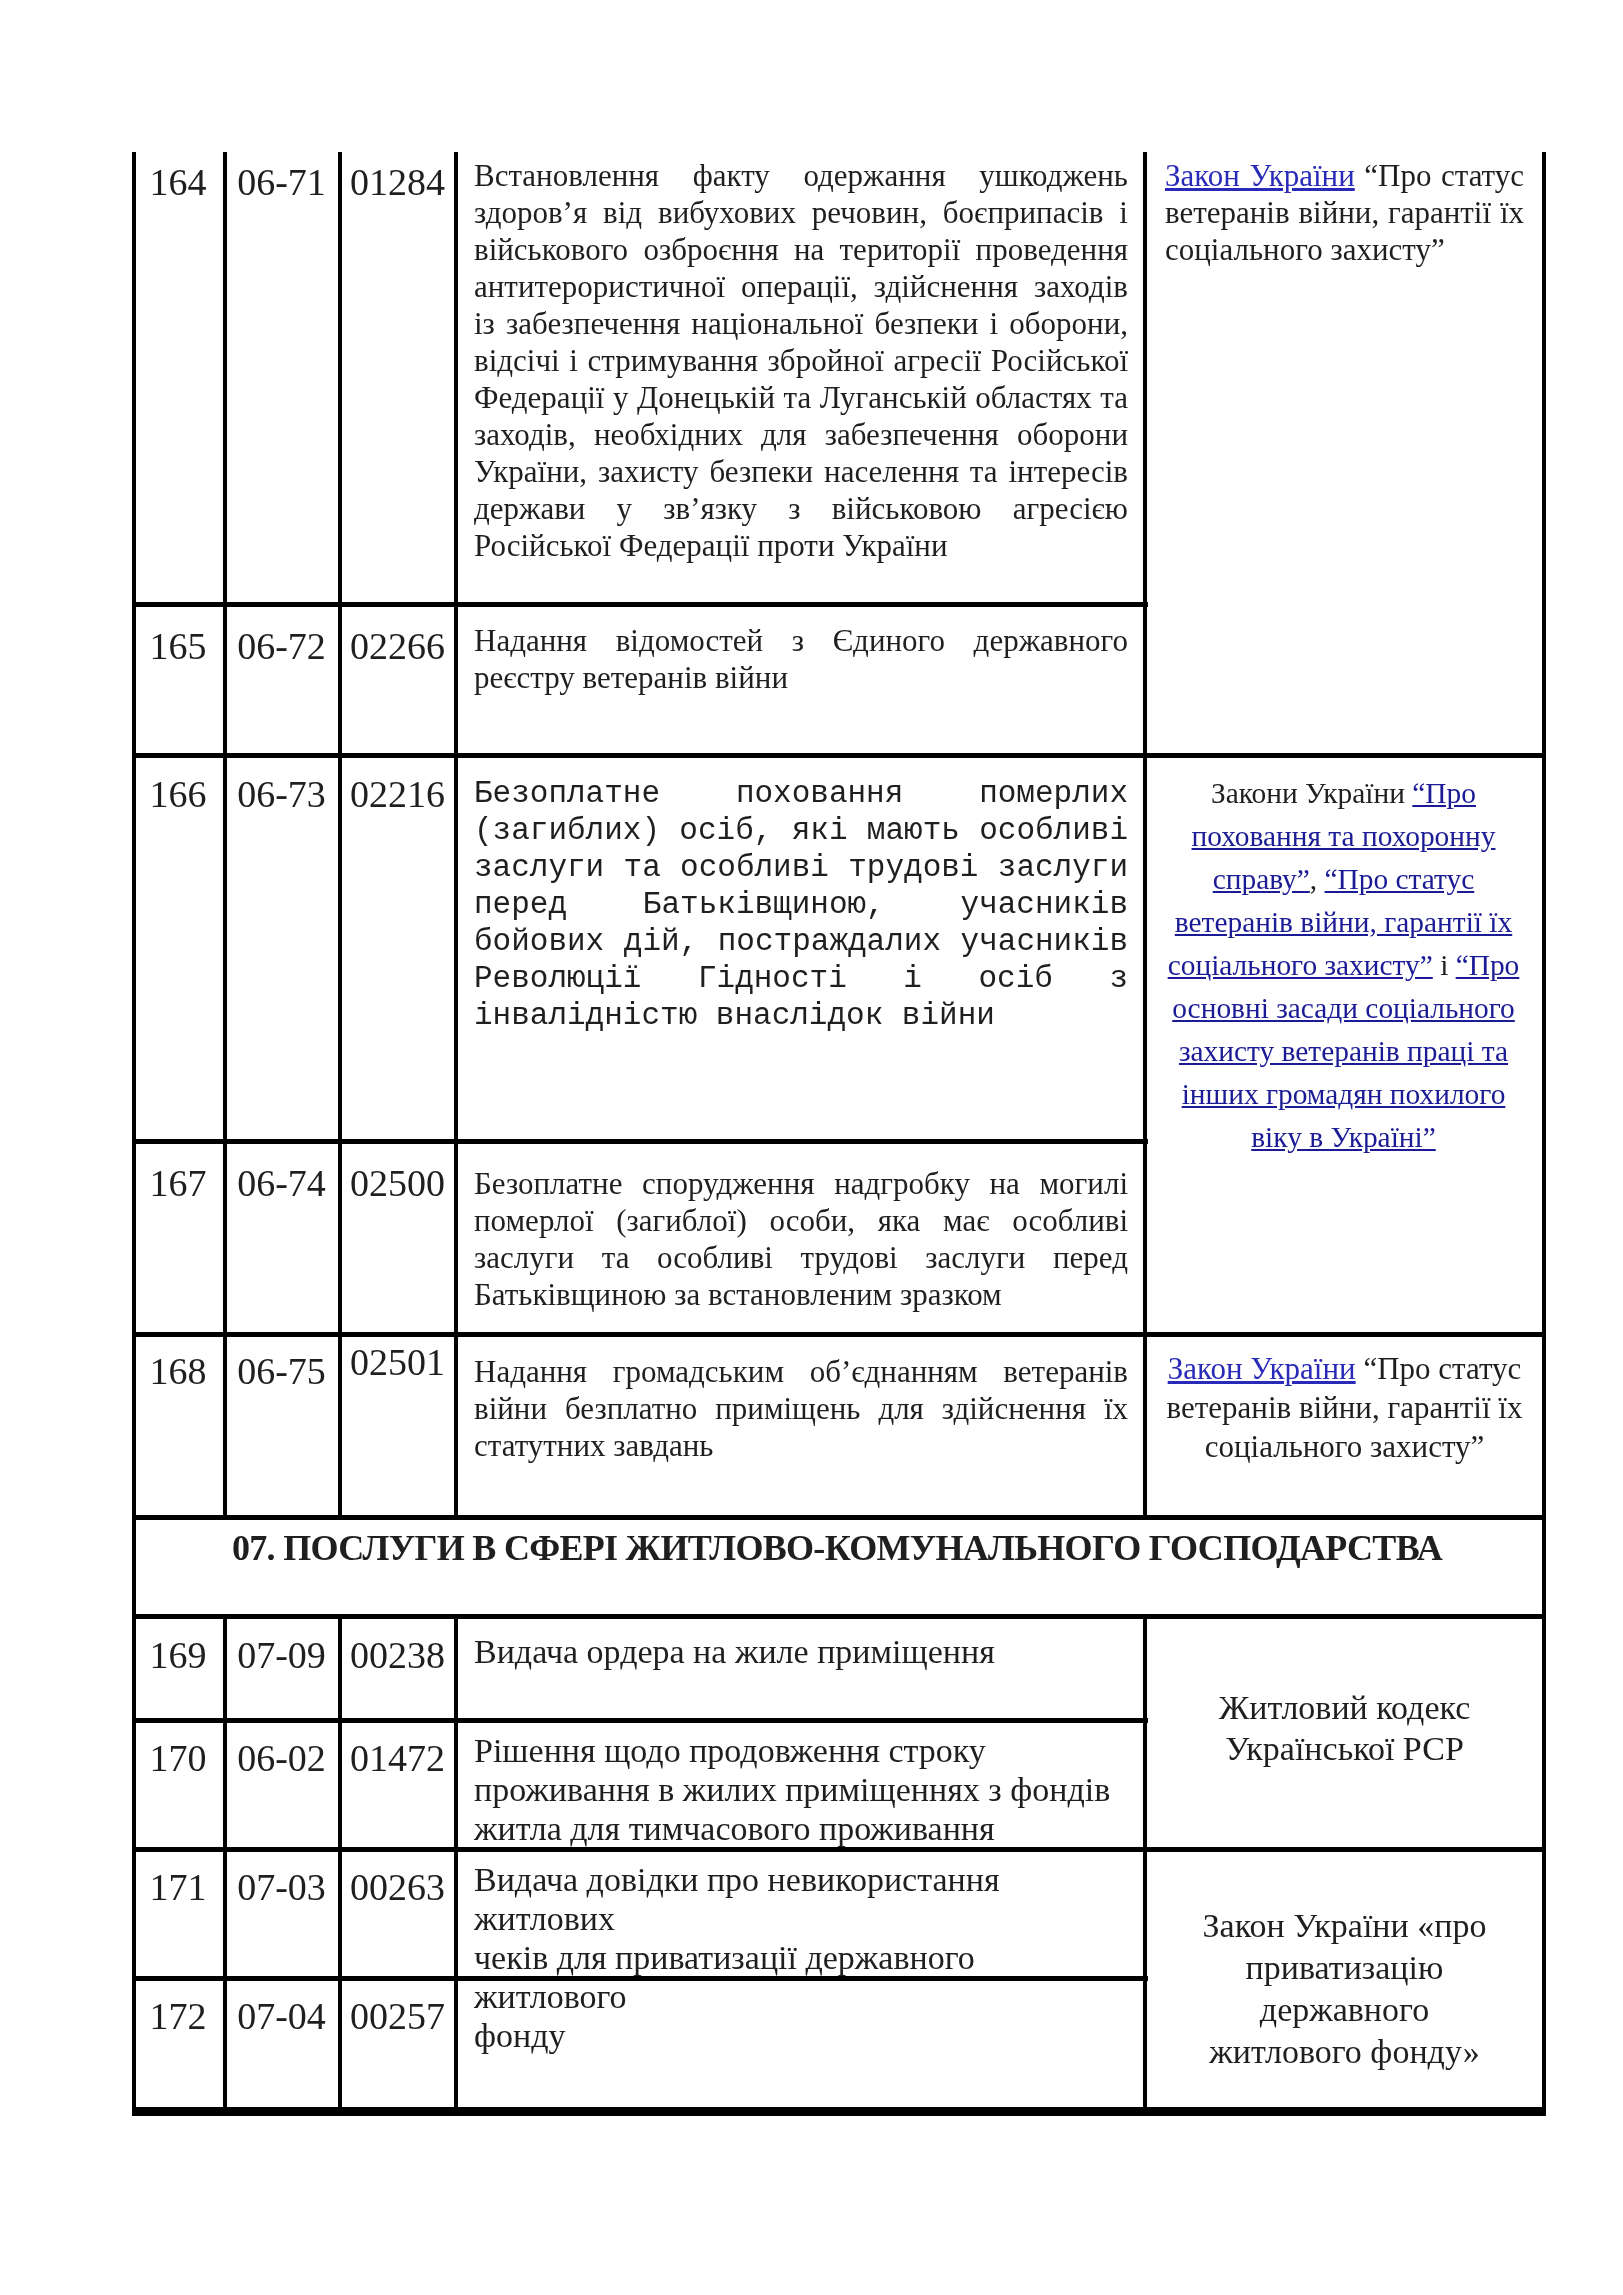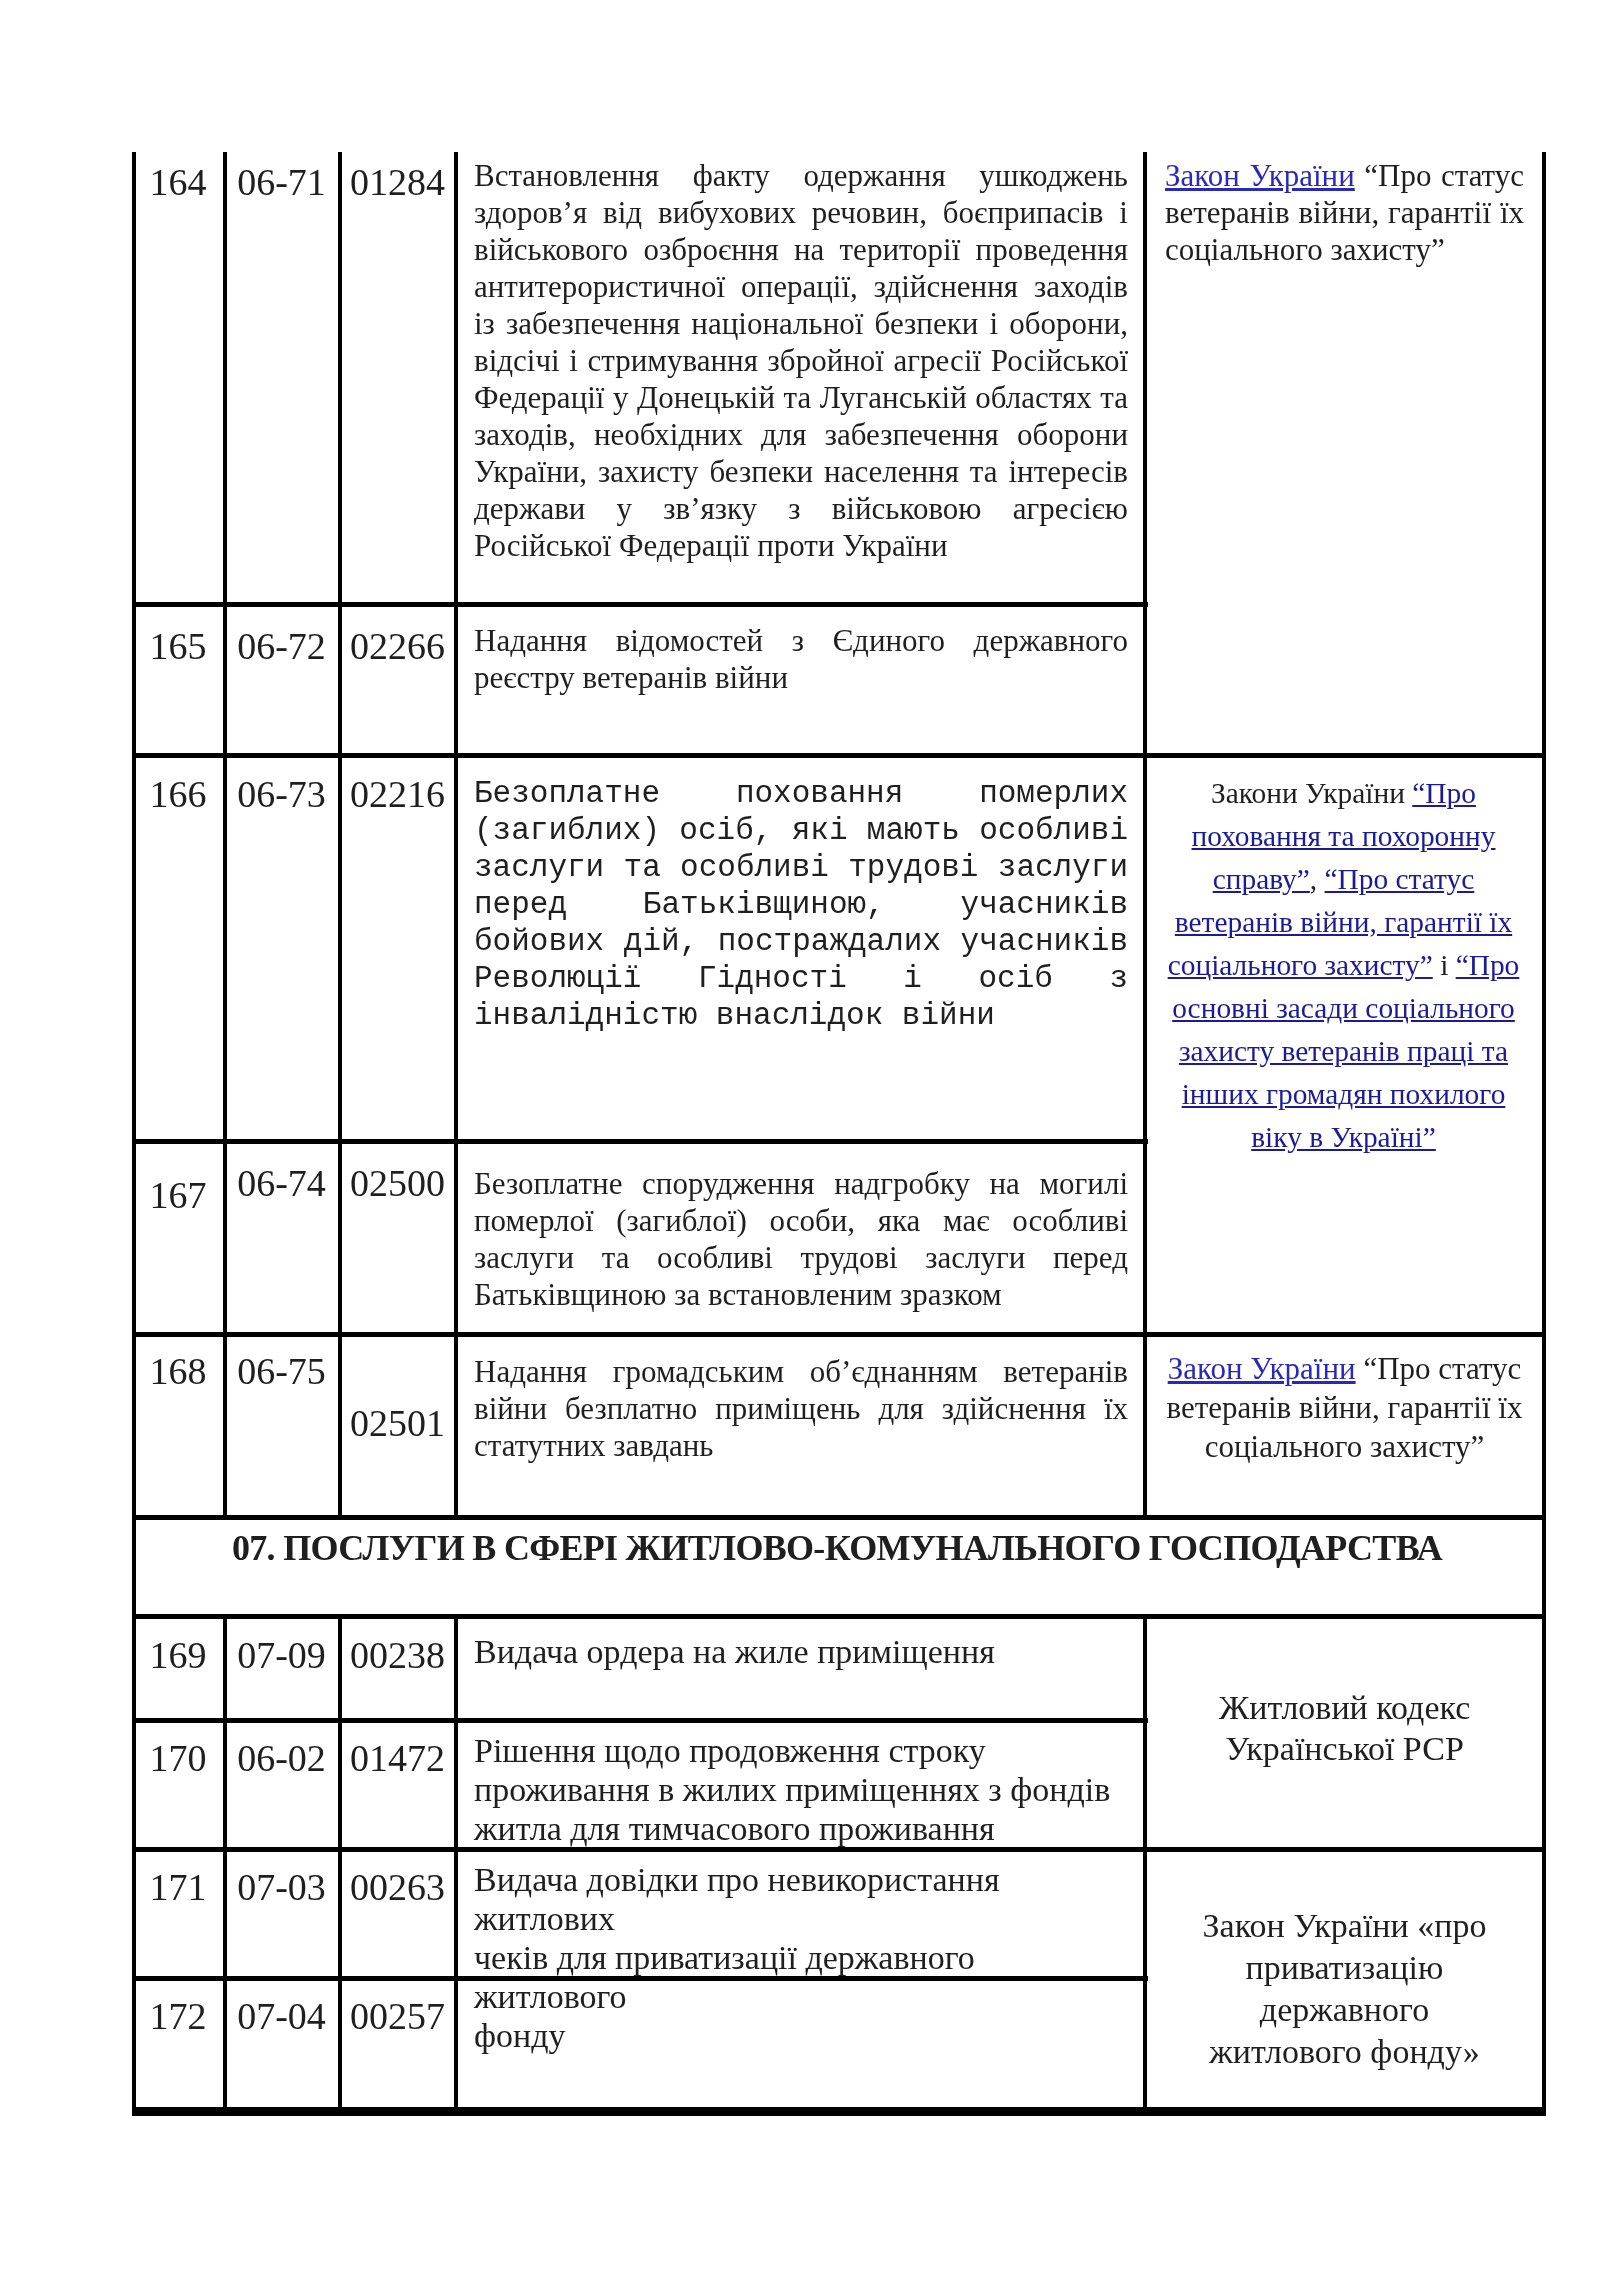--- a/index.html
+++ b/index.html
@@ -68,28 +68,28 @@
 
   <div class="abs cnum" style="left:133px;top:772px;width:90px;">166</div>
   <div class="abs cnum" style="left:225px;top:772px;width:113px;">06-73</div>
   <div class="abs cnum" style="left:340px;top:772px;width:115px;">02216</div>
   <div class="abs desc-t" style="left:474px;top:775px;width:654px;font-family:Liberation Mono, monospace;">Безоплатне поховання померлих (загиблих) осіб, які мають особливі заслуги та особливі трудові заслуги перед Батьківщиною, учасників бойових дій, постраждалих учасників Революції Гідності і осіб з інвалідністю внаслідок війни</div>
 
   <div class="abs legal-b" style="left:1163px;top:772px;width:361px;">
     <span>Закони України </span><a class="lnk2">“Про поховання та похоронну справу”</a><span>, </span><a class="lnk2">“Про статус ветеранів війни, гарантії їх соціального захисту”</a><span> і </span><a class="lnk2">“Про основні засади соціального захисту ветеранів праці та інших громадян похилого віку в Україні”</a>
   </div>
 
-  <div class="abs cnum" style="left:133px;top:1161px;width:90px;margin-top:12px;">167</div>
+  <div class="abs cnum" style="left:133px;top:1161px;width:90px;">167</div>
   <div class="abs cnum" style="left:225px;top:1161px;width:113px;">06-74</div>
   <div class="abs cnum" style="left:340px;top:1161px;width:115px;">02500</div>
   <div class="abs desc-t" style="left:474px;top:1165px;width:654px;">Безоплатне спорудження надгробку на могилі померлої (загиблої) особи, яка має особливі заслуги та особливі трудові заслуги перед Батьківщиною за встановленим зразком</div>
 
   <div class="abs cnum" style="left:133px;top:1349px;width:90px;">168</div>
   <div class="abs cnum" style="left:225px;top:1349px;width:113px;">06-75</div>
-  <div class="abs cnum" style="left:340px;top:1401px;width:115px;">02501</div>
+  <div class="abs cnum" style="left:340px;top:1340px;width:115px;">02501</div>
   <div class="abs desc-t" style="left:474px;top:1353px;width:654px;">Надання громадським об’єднанням ветеранів війни безплатно приміщень для здійснення їх статутних завдань</div>
 
   <div class="abs legal-c" style="left:1165px;top:1349px;width:359px;">
     <a class="lnk">Закон України</a><span> “Про статус ветеранів війни, гарантії їх соціального захисту”</span>
   </div>
 
   <div class="abs sec-header" style="left:133px;top:1527px;width:1408px;">07. ПОСЛУГИ В СФЕРІ ЖИТЛОВО-КОМУНАЛЬНОГО ГОСПОДАРСТВА</div>
 
   <div class="abs cnum" style="left:133px;top:1633px;width:90px;">169</div>
   <div class="abs cnum" style="left:225px;top:1633px;width:113px;">07-09</div>

